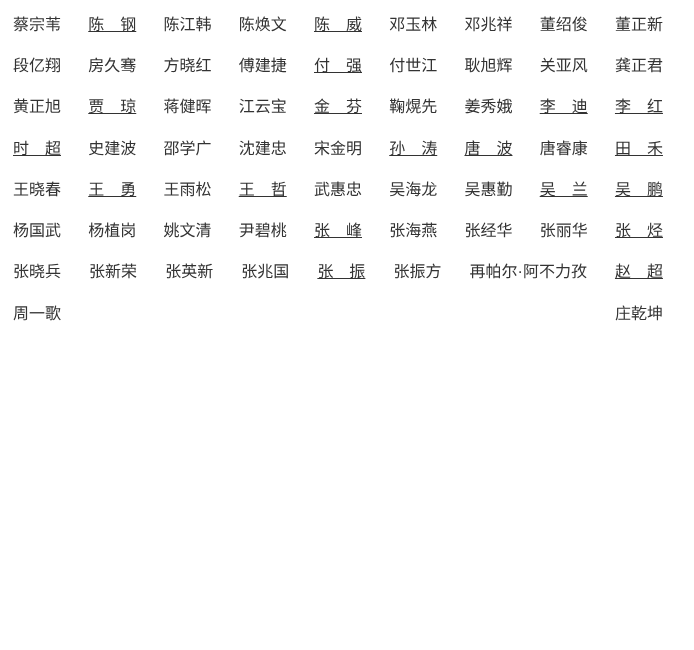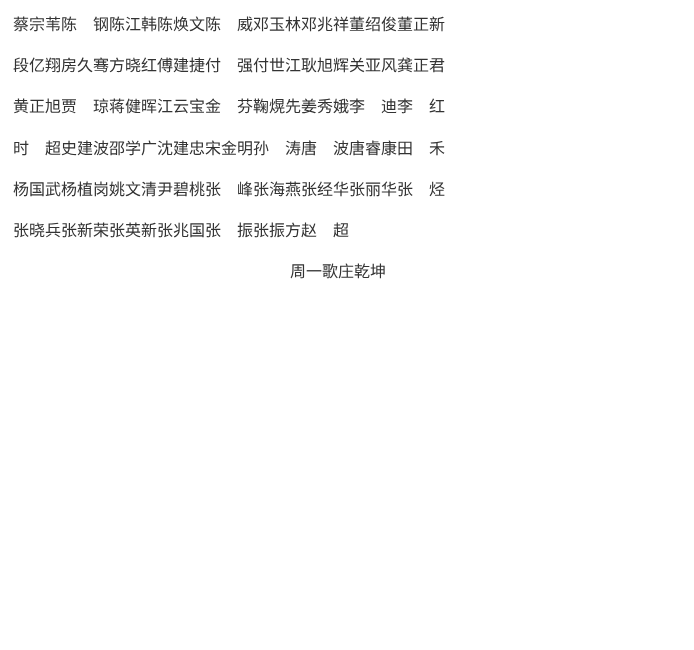--- a/index.html
+++ b/index.html
@@ -17,40 +17,41 @@
     box-sizing: border-box;
     width: 694px;
     height: 650px;
     padding: 4px 31px 0 13px;
   }
   .grid {
     width: 100%;
   }
   .row {
     display: flex;
-    justify-content: flex-start;
+    justify-content: space-between;
     align-items: center;
     height: 41.3px;
   }
   .row-last {
-    justify-content: center;
+    justify-content: space-between;
     gap: 0;
   }
   .name {
     font-size: 16px;
     line-height: 1;
     white-space: nowrap;
     color: #333333;
   }
   
   .name2 {
     display: inline-block;
     width: 48px;
     text-align: justify;
     text-align-last: justify;
+    text-decoration: underline;
   }
 </style>
 </head>
 <body>
 
 <div class="page">
   <div class="grid" id="grid" style="color: rgb(51, 51, 51);">
       <div class="row">
         <span class="name">蔡宗苇</span>
         <span class="name name2">陈钢</span>
@@ -89,37 +90,49 @@
         <span class="name">史建波</span>
         <span class="name">邵学广</span>
         <span class="name">沈建忠</span>
         <span class="name">宋金明</span>
         <span class="name name2">孙涛</span>
         <span class="name name2">唐波</span>
         <span class="name">唐睿康</span>
         <span class="name name2">田禾</span>
       </div>
       <div class="row">
+        <span class="name">王晓春</span>
+        <span class="name name2">王勇</span>
+        <span class="name">王雨松</span>
+        <span class="name name2">王哲</span>
+        <span class="name">武惠忠</span>
+        <span class="name">吴海龙</span>
+        <span class="name">吴惠勤</span>
+        <span class="name name2">吴兰</span>
+        <span class="name name2">吴鹏</span>
+      </div>
+      <div class="row">
         <span class="name">杨国武</span>
         <span class="name">杨植岗</span>
         <span class="name">姚文清</span>
         <span class="name">尹碧桃</span>
         <span class="name name2">张峰</span>
         <span class="name">张海燕</span>
         <span class="name">张经华</span>
         <span class="name">张丽华</span>
         <span class="name name2">张烃</span>
       </div>
       <div class="row">
         <span class="name">张晓兵</span>
         <span class="name">张新荣</span>
         <span class="name">张英新</span>
         <span class="name">张兆国</span>
         <span class="name name2">张振</span>
         <span class="name">张振方</span>
+        <span class="name">再帕尔·阿不力孜</span>
         <span class="name name2">赵超</span>
       </div>
       <div class="row row-last">
         <span class="name">周一歌</span>
         <span class="name">庄乾坤</span>
       </div>
     </div>
 </div>
 
 </body></html>

